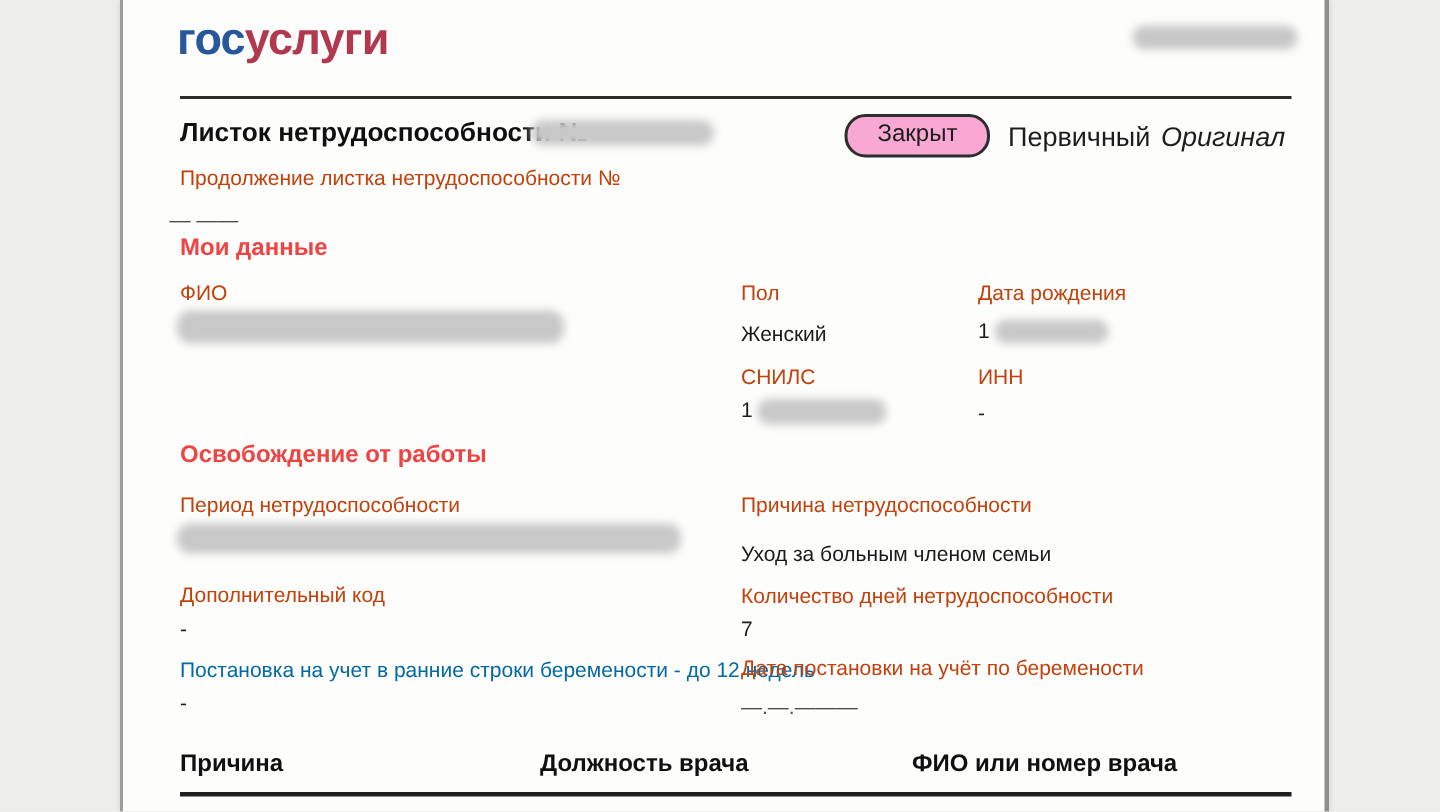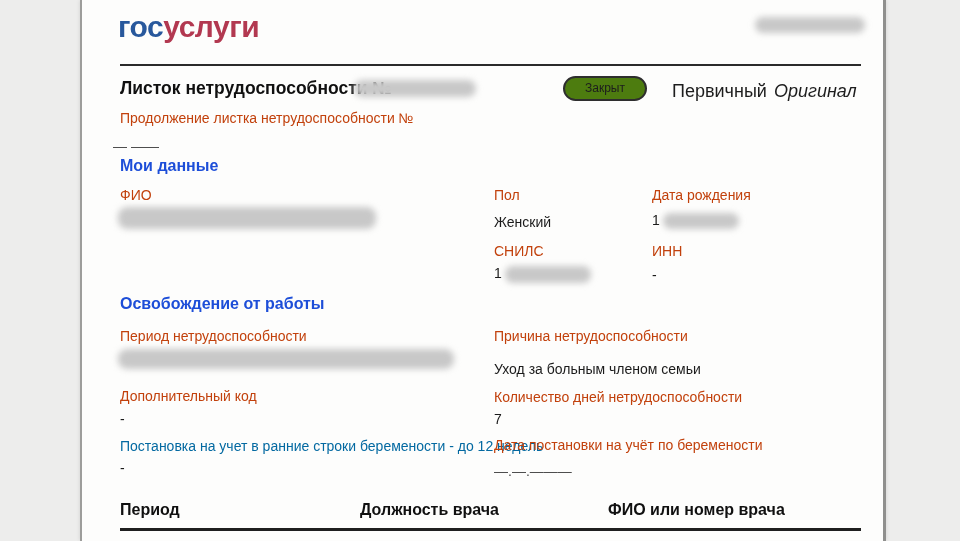--- a/index.html
+++ b/index.html
@@ -22,32 +22,32 @@
   .abs { position: absolute; }
   .logo {
     font-size: 30px; font-weight: 700; letter-spacing: -0.5px;
     white-space: nowrap;
   }
   .logo .blue { color: #28589c; }
   .logo .red  { color: #b23850; margin-top: 16px; }
   .rule  { background: #2b2b2b; height: 2px; }
   .rule-thick { background: #1f1f1f; height: 3px; }
   .title { font-size: 17.5px; font-weight: 700; color: #101010; white-space: nowrap; }
-  .h2    { font-size: 16px; font-weight: 700; color: #1d4ed8; white-space: nowrap; }
+  .h2    { font-size: 16px; font-weight: 700; color: #ef4444; white-space: nowrap; }
   .label { font-size: 14px; color: #c2410c; white-space: nowrap; }
   .label-sm { font-size: 14px; color: #0369a1; white-space: nowrap; }
   .value { font-size: 14px; color: #1b1b1b; white-space: nowrap; }
   .muted { color: #4e4e4e; }
   .badge-outlined {
     display: inline-block;
     border: 2px solid #2e2e2e;
     border-radius: 14px;
     padding: 3px 20px 4px 20px;
-    font-size: 12px; color: #1d1d1d;
-    background: #4d7c0f;
+    font-size: 16px; color: #1d1d1d;
+    background: #f9a8d4;
     white-space: nowrap;
   }
   .badge-plain { font-size: 18px; color: #1d1d1d; white-space: nowrap; }
   .redacted {
     background: #c8c8c8;
     border-radius: 9px;
     filter: blur(3px);
   }
   .redacted-inline {
     display: inline-block;
@@ -110,19 +110,19 @@
 
   <div class="abs value" style="left:38px; top:411px;">-</div>
   <div class="abs value" style="left:412px; top:411px;">7</div>
 
   <div class="abs label-sm" style="left:38px; top:438px;">Постановка на учет в ранние строки беремености - до 12 недель</div>
   <div class="abs label" style="left:412px; top:437px;">Дата постановки на учёт по беремености</div>
 
   <div class="abs value" style="left:38px; top:460px;">-</div>
   <div class="abs value muted" style="left:412px; top:463px;">—.—.———</div>
 
-  <div class="abs th" style="left:38px; top:501px;">Период</div>
+  <div class="abs th" style="left:38px; top:501px;">Причина</div>
   <div class="abs th" style="left:526px; top:501px;">ФИО или номер врача</div>
   <div class="abs th" style="left:278px; top:501px;">Должность врача</div>
 
   <div class="abs rule-thick" style="left:38px; top:528px; width:741px;"></div>
 
 </div>
 
 </body></html>

